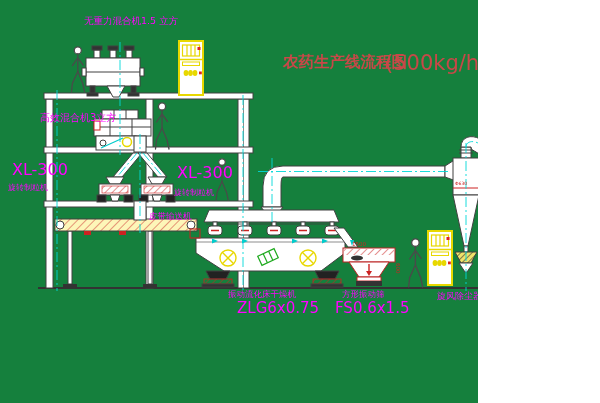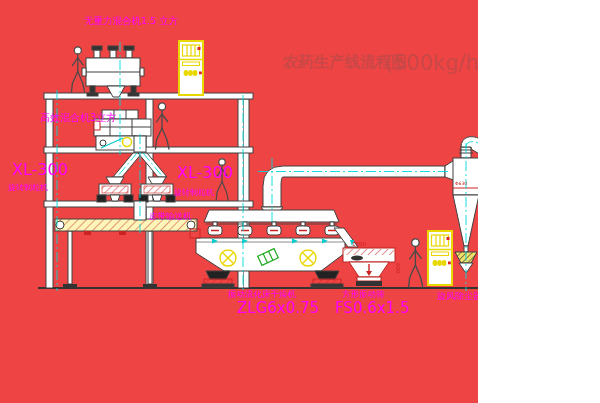--- a/index.html
+++ b/index.html
@@ -1,16 +1,16 @@
 <!DOCTYPE html>
 <html><head>
 <meta charset="utf-8">
 <style>
   html,body{margin:0;padding:0;background:#fff;}
-  .stage{position:relative;width:478px;height:403px;background:#ef4444;overflow:hidden;
+  .stage{position:relative;width:478px;height:403px;background:#15803d;overflow:hidden;
          font-family:"DejaVu Sans",sans-serif;text-align:center;}
   svg{display:block}
   text{font-family:"DejaVu Sans",sans-serif;}
   .mag{fill:#ff00ff;}
   .ttl{fill:#c84848;}
   .dim{fill:#cc2222;}
 </style>
 </head>
 <body>
 

